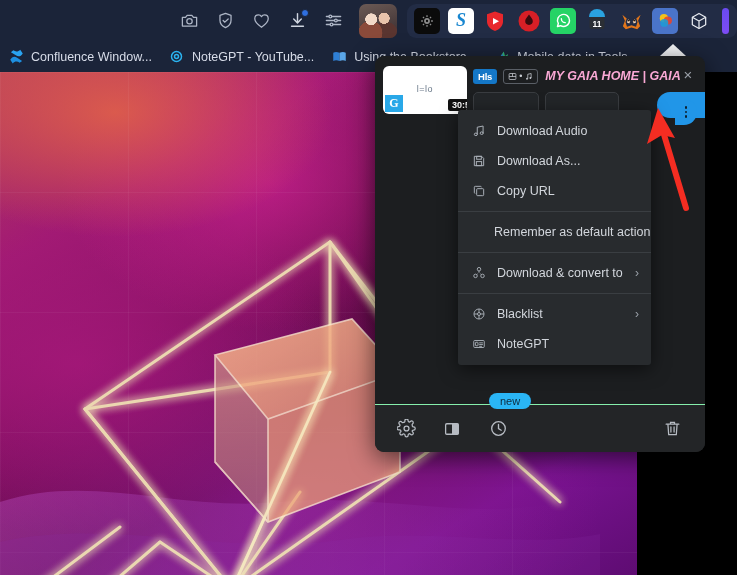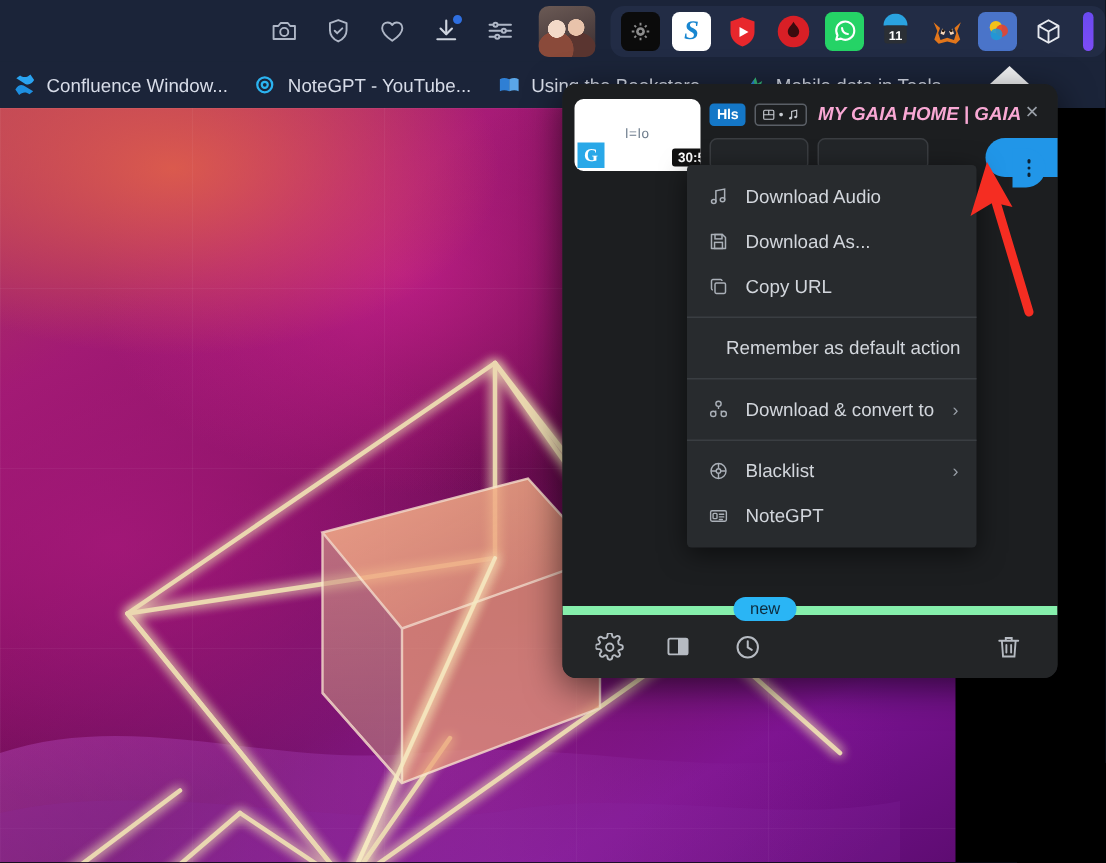--- a/index.html
+++ b/index.html
@@ -194,27 +194,27 @@
     display:flex; align-items:center; height:30px; padding:0 12px;
     color:#d2d6dc; font-size:12.5px; position:relative;
   }
   .mi-ico {
     width:18px; margin-right:9px; flex:0 0 auto;
     display:flex; align-items:center; justify-content:center; color:#aab0b8;
   }
   .mi-label { flex:1; white-space:nowrap; }
   .mi-arrow { color:#9aa0a8; font-size:12px; margin-left:6px; }
   .mi-sep { height:1px; background:#3a3e42; margin:5px 0; }
-  .mi.no-icon { padding-left:26px; }
+  .mi.no-icon { padding-left:36px; }
 
   
   #popup-foot {
     position:absolute; left:0; bottom:0; width:330px; height:48px;
     background:#232527; border-radius:0 0 9px 9px;
-    border-top:6px solid #86efac;
+    border-top:1px solid #86efac;
     display:flex; align-items:center;
   }
   .foot-ico {
     width:30px; height:30px; margin-left:16px; color:#b6bbc2;
     display:flex; align-items:center; justify-content:center;
   }
   #foot-trash { margin-left:auto; margin-right:18px; }
   #new-badge {
     position:absolute; left:114px; top:-12px;
     background:#2ab5f5; color:#0d2b3d; font-size:11px;

